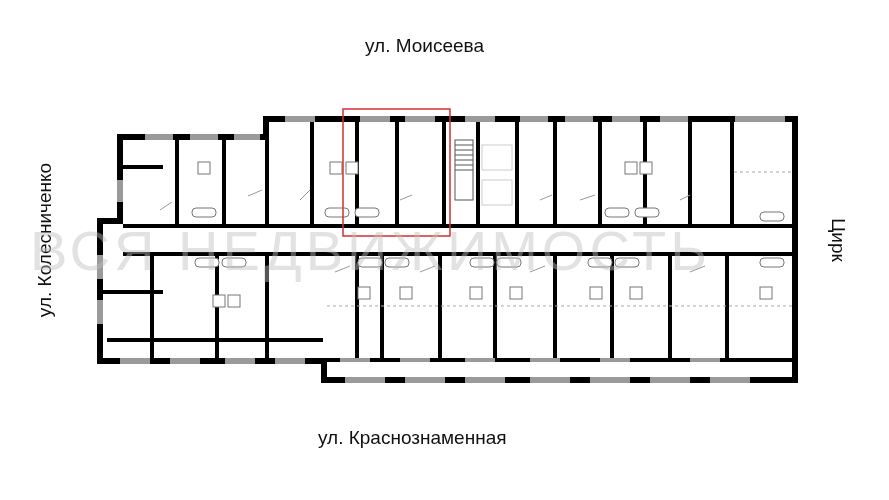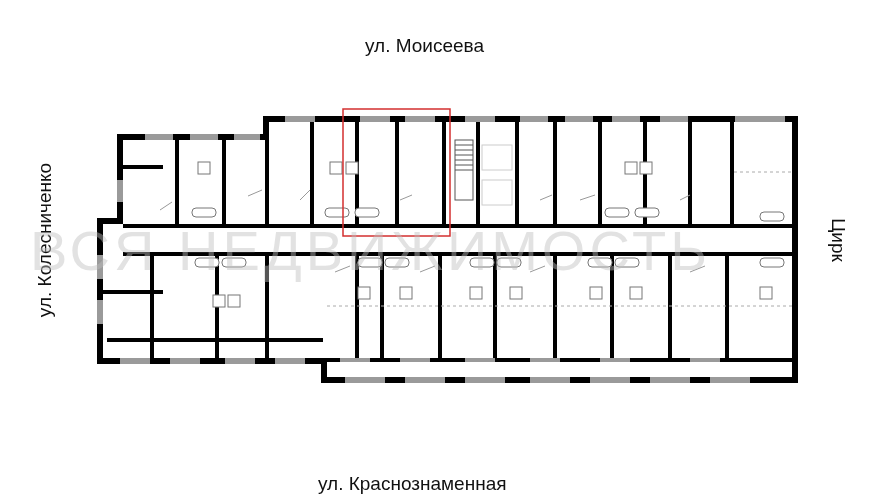--- a/index.html
+++ b/index.html
@@ -1,20 +1,20 @@
 <!DOCTYPE html>
 <html><head>
 <meta charset="utf-8">
 <style>
   html, body { margin: 0; padding: 0; background: #ffffff; }
   body { width: 889px; height: 500px; position: relative; overflow: hidden;
          font-family: "Liberation Sans", "DejaVu Sans", sans-serif; color: #111; }
   .street { position: absolute; font-size: 19px; color: #111; white-space: nowrap; }
   #street-top { left: 365px; top: 35px; }
-  #street-bottom { left: 318px; top: 427px; margin-top: 46px; }
+  #street-bottom { left: 318px; top: 427px; }
   #street-left { left: 45px; top: 240px; transform: translate(-50%, -50%) rotate(-90deg); transform-origin: center; }
   #street-right { left: 838px; top: 240px; transform: translate(-50%, -50%) rotate(90deg); transform-origin: center; }
   svg#plan { position: absolute; left: 0; top: 0; }
   .watermark { position: absolute; left: 30px; top: 218px; font-size: 56px; letter-spacing: 4px;
                color: rgba(190,190,190,0.45); white-space: nowrap; font-weight: 400;
                pointer-events: none; }
 </style>
 </head>
 <body>
 

